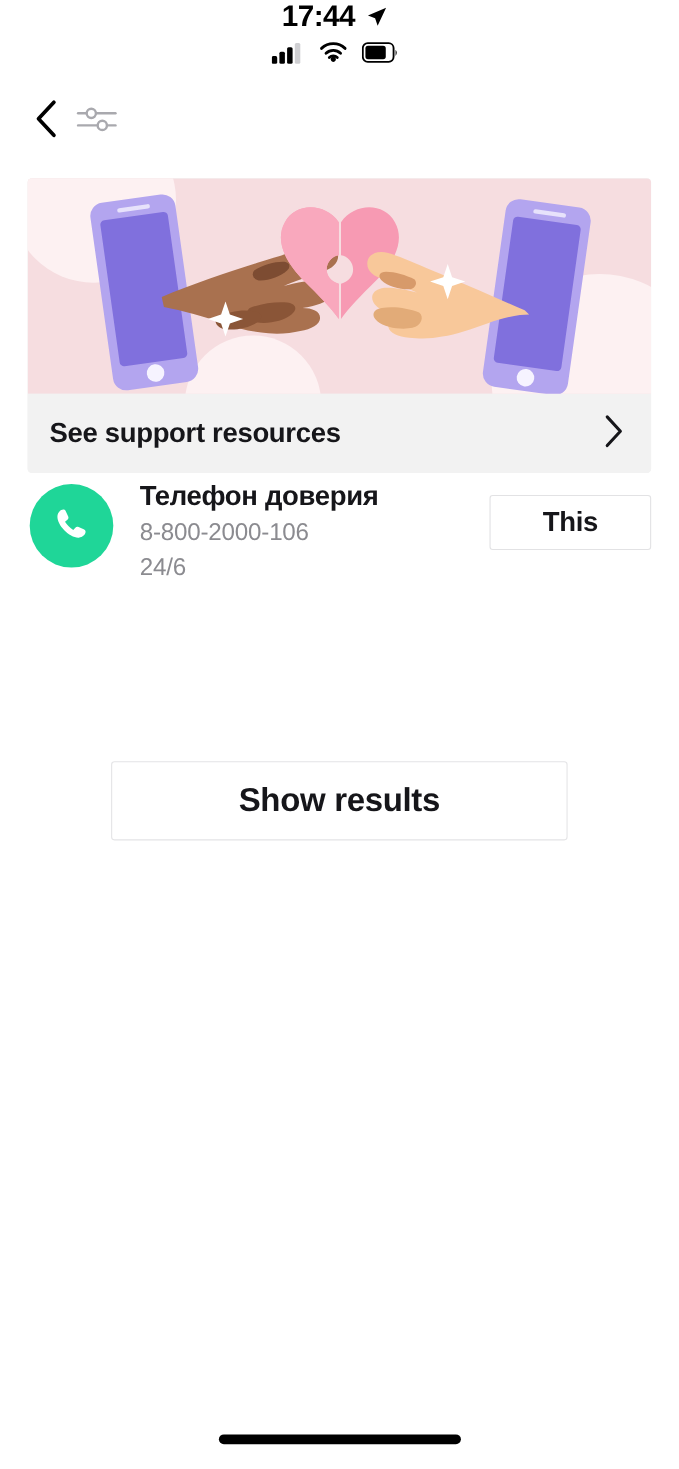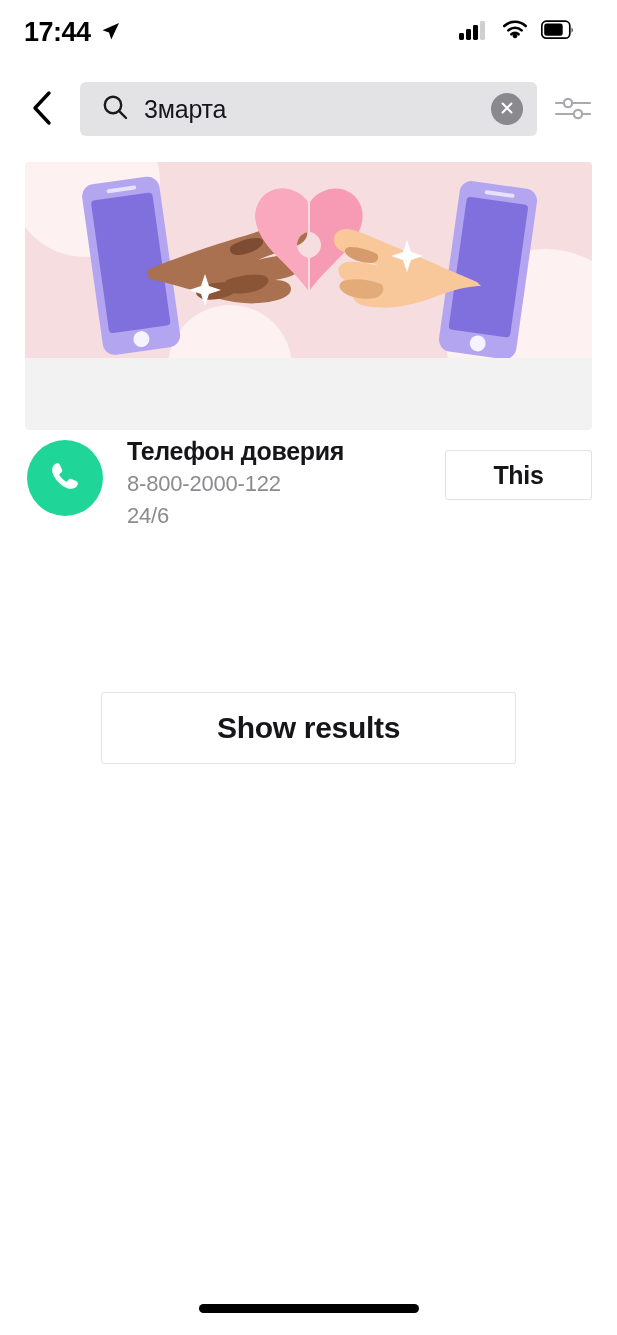--- a/index.html
+++ b/index.html
@@ -19,21 +19,22 @@
 
   
   .statusbar {
     position: absolute;
     top: 0; left: 0;
     width: 603px;
     height: 64px;
     display: flex;
     align-items: center;
     justify-content: space-between;
-    padding: 0 28px 0 24px;
+    padding: 0 28px 0 34px;
+    flex-direction: column;
   }
   .status-left {
     display: flex;
     align-items: center;
     gap: 8px;
   }
   .status-time {
     font-size: 27px;
     font-weight: bold;
     color: #000;
@@ -273,36 +274,20 @@
 
   <div class="header">
     <button class="back-btn">
       <span>
         <svg width="26" height="36" viewBox="0 0 26 36">
           <path d="M19 3 L5 18 L19 33" stroke="#000" stroke-width="3.4" fill="none" stroke-linecap="round" stroke-linejoin="round"></path>
         </svg>
       </span>
     </button>
 
-    <div class="search-field">
-      <span class="search-icon">
-        <svg width="26" height="26" viewBox="0 0 26 26">
-          <circle cx="11" cy="11" r="8.2" stroke="#1a1a1d" stroke-width="2.4" fill="none"></circle>
-          <path d="M17.2 17.2 L24 24" stroke="#1a1a1d" stroke-width="2.4" stroke-linecap="round"></path>
-        </svg>
-      </span>
-      <input class="search-text" readonly="" value="3марта" style="">
-      <button class="clear-btn">
-        <span>
-          <svg width="18" height="18" viewBox="0 0 18 18">
-            <path d="M4.6 4.6 L13.4 13.4 M13.4 4.6 L4.6 13.4" stroke="#ffffff" stroke-width="2.1" stroke-linecap="round"></path>
-          </svg>
-        </span>
-      </button>
-    </div>
 
     <button class="filter-btn">
       <span>
         <svg width="40" height="32" viewBox="0 0 40 32">
           <line x1="3" y1="11" x2="37" y2="11" stroke="#a9a9ae" stroke-width="2.2" stroke-linecap="round"></line>
           <line x1="3" y1="22" x2="37" y2="22" stroke="#a9a9ae" stroke-width="2.2" stroke-linecap="round"></line>
           <circle cx="15" cy="11" r="4.2" fill="#ffffff" stroke="#a9a9ae" stroke-width="2.2"></circle>
           <circle cx="25" cy="22" r="4.2" fill="#ffffff" stroke="#a9a9ae" stroke-width="2.2"></circle>
         </svg>
       </span>
@@ -376,37 +361,45 @@
                  C390 142 404 137 418 132 C434 126 448 124 456 124 Z" fill="#f8c89a"></path>
         <path d="M352 92 C344 88 334 85 326 85 C320 85 318 89 322 93
                  C327 98 338 101 346 101 C352 101 355 96 352 92 Z" fill="#d79a6a"></path>
         <path d="M356 122 C346 118 332 116 322 118 C314 119 312 125 318 130
                  C325 136 340 138 350 136 C358 134 361 126 356 122 Z" fill="#e2ab78"></path>
       </g>
 
       <path d="M382 78 L386 90 L398 94 L386 98 L382 110 L378 98 L366 94 L378 90 Z" fill="#ffffff"></path>
     </svg>
 
+    <div class="support-row">
+      <span class="support-label">See support resources</span>
+      <span>
+        <svg width="20" height="32" viewBox="0 0 20 32">
+          <path d="M4 3 L16 16 L4 29" stroke="#16161a" stroke-width="2.8" fill="none" stroke-linecap="round" stroke-linejoin="round"></path>
+        </svg>
+      </span>
+    </div>
   </div>
 
   <div class="hotline">
     <div class="hotline-avatar">
       <span>
         <svg width="38" height="38" viewBox="0 0 38 38">
           <path d="M11.5 6.2 C9.2 6.2 6.4 8.8 6.2 12.4 C5.8 20.6 17.4 32.2 25.6 31.8
                    C29.2 31.6 31.8 28.8 31.8 26.5 C31.8 25.3 31.2 24.6 30.1 24.1
                    L25.4 22.0 C24.2 21.5 23.3 21.8 22.5 22.7 L20.6 24.9
                    C17.7 23.2 14.8 20.3 13.1 17.4 L15.3 15.5
                    C16.2 14.7 16.5 13.8 16.0 12.6 L13.9 7.9 C13.4 6.8 12.7 6.2 11.5 6.2 Z" fill="#ffffff"></path>
         </svg>
       </span>
     </div>
     <div class="hotline-info">
       <div class="hotline-title">Телефон доверия</div>
-      <div class="hotline-sub">8-800-2000-122</div>
+      <div class="hotline-sub">8-800-2000-106</div>
       <div class="hotline-sub">24/6</div>
     </div>
     <button class="call-btn">This</button>
   </div>
 
   <button class="show-results-btn">Show results</button>
 
   <div class="home-indicator"></div>
 
 </div>

